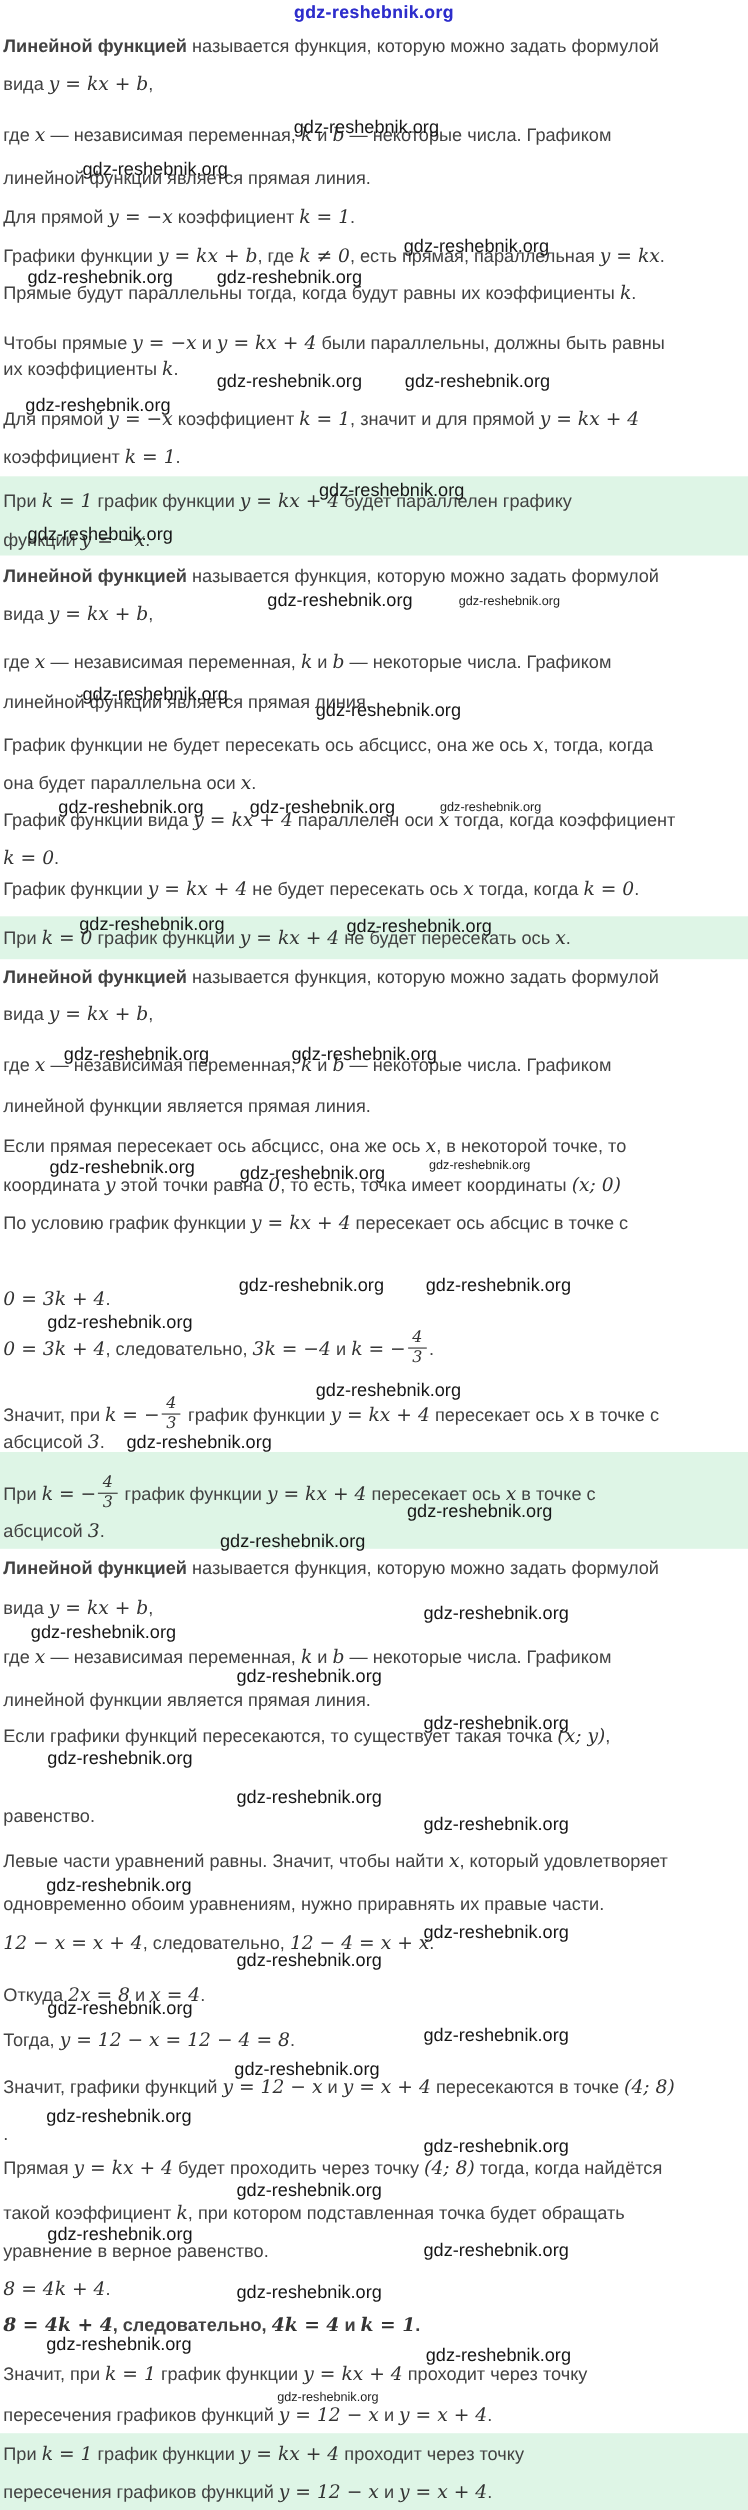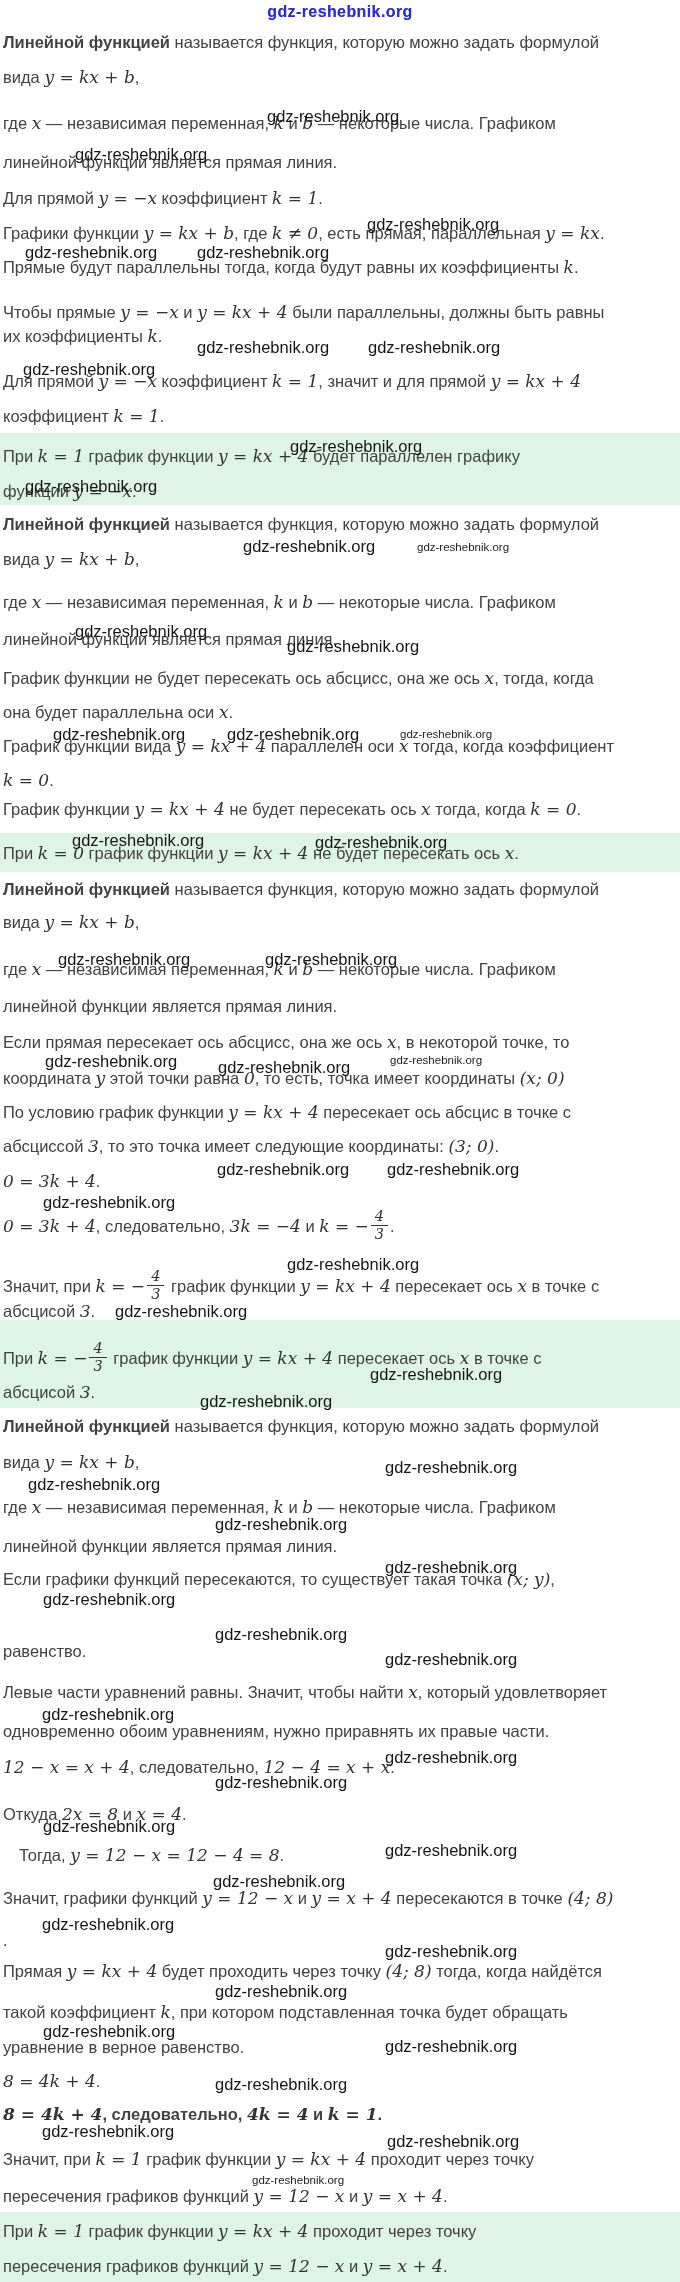--- a/index.html
+++ b/index.html
@@ -54,38 +54,37 @@
     <div class="line" style="top: 770px; left: 3px;"><span class="math">k = 0</span><span class="text">.</span></div>
     <div class="line" style="top: 799px; left: 3px;"><span class="text">График функции </span><span class="math">y = kx + 4</span><span class="text"> не будет пересекать ось </span><span class="math">x</span><span class="text"> тогда, когда </span><span class="math">k = 0</span><span class="text">.</span></div>
     <div class="line" style="top: 843px; left: 3px;"><span class="text">При </span><span class="math">k = 0</span><span class="text"> график функции </span><span class="math">y = kx + 4</span><span class="text"> не будет пересекать ось </span><span class="math">x</span><span class="text">.</span></div>
     <div class="line" style="top: 879px; left: 3px;"><span class="text boldtext">Линейной функцией</span><span class="text"> называется функция, которую можно задать формулой</span></div>
     <div class="line" style="top: 912px; left: 3px;"><span class="text">вида </span><span class="math">y = kx + b</span><span class="text">,</span></div>
     <div class="line" style="top: 959px; left: 3px;"><span class="text">где </span><span class="math">x</span><span class="text"> — независимая переменная, </span><span class="math">k</span><span class="text"> и </span><span class="math">b</span><span class="text"> — некоторые числа. Графиком</span></div>
     <div class="line" style="top: 996px; left: 3px;"><span class="text">линейной функции является прямая линия.</span></div>
     <div class="line" style="top: 1032px; left: 3px;"><span class="text">Если прямая пересекает ось абсцисс, она же ось </span><span class="math">x</span><span class="text">, в некоторой точке, то</span></div>
     <div class="line" style="top: 1068px; left: 3px;"><span class="text">координата </span><span class="math">y</span><span class="text"> этой точки равна </span><span class="math">0</span><span class="text">, то есть, точка имеет координаты </span><span class="math">(x; 0)</span></div>
     <div class="line" style="top: 1102px; left: 3px;"><span class="text">По условию график функции </span><span class="math">y = kx + 4</span><span class="text"> пересекает ось абсцис в точке с</span></div>
-    <div class="line" style="top: 1136px; left: 3px;"><span class="text">абсциссой </span><span class="math">3</span><span class="text">, то это точка имеет следующие координаты: </span><span class="math">(3; 0)</span><span class="text">.</span></div>
     <div class="line" style="top: 1171px; left: 3px; text-align: right;"><span class="math">0 = 3k + 4</span><span class="text">.</span></div>
     <div class="line" style="top: 1208px; left: 3px;"><span class="math">0 = 3k + 4</span><span class="text">, следовательно, </span><span class="math">3k = −4</span><span class="text"> и </span><span class="math">k = −</span><span class="frac"><span class="fnum">4</span><span class="fden">3</span></span><span class="text">.</span></div>
     <div class="line" style="top: 1268px; left: 3px;"><span class="text">Значит, при </span><span class="math">k = −</span><span class="frac"><span class="fnum">4</span><span class="fden">3</span></span><span class="text"> график функции </span><span class="math">y = kx + 4</span><span class="text"> пересекает ось </span><span class="math">x</span><span class="text"> в точке с</span></div>
     <div class="line" style="top: 1301px; left: 3px;"><span class="text">абсцисой </span><span class="math">3</span><span class="text">.</span></div>
     <div class="line" style="top: 1340px; left: 3px;"><span class="text">При </span><span class="math">k = −</span><span class="frac"><span class="fnum">4</span><span class="fden">3</span></span><span class="text"> график функции </span><span class="math">y = kx + 4</span><span class="text"> пересекает ось </span><span class="math">x</span><span class="text"> в точке с</span></div>
     <div class="line" style="top: 1382px; left: 3px;"><span class="text">абсцисой </span><span class="math">3</span><span class="text">.</span></div>
     <div class="line" style="top: 1416px; left: 3px;"><span class="text boldtext">Линейной функцией</span><span class="text"> называется функция, которую можно задать формулой</span></div>
     <div class="line" style="top: 1452px; left: 3px;"><span class="text">вида </span><span class="math">y = kx + b</span><span class="text">,</span></div>
     <div class="line" style="top: 1497px; left: 3px;"><span class="text">где </span><span class="math">x</span><span class="text"> — независимая переменная, </span><span class="math">k</span><span class="text"> и </span><span class="math">b</span><span class="text"> — некоторые числа. Графиком</span></div>
     <div class="line" style="top: 1536px; left: 3px;"><span class="text">линейной функции является прямая линия.</span></div>
     <div class="line" style="top: 1569px; left: 3px;"><span class="text">Если графики функций пересекаются, то существует такая точка </span><span class="math">(x; y)</span><span class="text">,</span></div>
     <div class="line" style="top: 1641px; left: 3px;"><span class="text">равенство.</span></div>
     <div class="line" style="top: 1721px; left: 3px;"><span class="text">одновременно обоим уравнениям, нужно приравнять их правые части.</span></div>
     <div class="line" style="top: 1682px; left: 3px;"><span class="text">Левые части уравнений равны. Значит, чтобы найти </span><span class="math">x</span><span class="text">, который удовлетворяет</span></div>
     <div class="line" style="top: 1757px; left: 3px;"><span class="math">12 − x = x + 4</span><span class="text">, следовательно, </span><span class="math">12 − 4 = x + x</span><span class="text">.</span></div>
     <div class="line" style="top: 1804px; left: 3px;"><span class="text">Откуда </span><span class="math">2x = 8</span><span class="text"> и </span><span class="math">x = 4</span><span class="text">.</span></div>
-    <div class="line" style="top: 1845px; left: 3px; margin-left: 16px;"><span class="text">Тогда, </span><span class="math">y = 12 − x = 12 − 4 = 8</span><span class="text">.</span></div>
+    <div class="line" style="top: 1845px; left: 3px;"><span class="text">Тогда, </span><span class="math">y = 12 − x = 12 − 4 = 8</span><span class="text">.</span></div>
     <div class="line" style="top: 1888px; left: 3px;"><span class="text">Значит, графики функций </span><span class="math">y = 12 − x</span><span class="text"> и </span><span class="math">y = x + 4</span><span class="text"> пересекаются в точке </span><span class="math">(4; 8)</span></div>
     <div class="line" style="top: 1930px; left: 3px;"><span class="text">.</span></div>
     <div class="line" style="top: 1961px; left: 3px;"><span class="text">Прямая </span><span class="math">y = kx + 4</span><span class="text"> будет проходить через точку </span><span class="math">(4; 8)</span><span class="text"> тогда, когда найдётся</span></div>
     <div class="line" style="top: 2002px; left: 3px;"><span class="text">такой коэффициент </span><span class="math">k</span><span class="text">, при котором подставленная точка будет обращать</span></div>
     <div class="line" style="top: 2037px; left: 3px;"><span class="text">уравнение в верное равенство.</span></div>
     <div class="line" style="top: 2071px; left: 3px;"><span class="math">8 = 4k + 4</span><span class="text">.</span></div>
     <div class="line" style="top: 2104px; left: 3px; font-weight: bold;"><span class="math">8 = 4k + 4</span><span class="text">, следовательно, </span><span class="math">4k = 4</span><span class="text"> и </span><span class="math">k = 1</span><span class="text">.</span></div>
     <div class="line" style="top: 2149px; left: 3px;"><span class="text">Значит, при </span><span class="math">k = 1</span><span class="text"> график функции </span><span class="math">y = kx + 4</span><span class="text"> проходит через точку</span></div>
     <div class="line" style="top: 2186px; left: 3px;"><span class="text">пересечения графиков функций </span><span class="math">y = 12 − x</span><span class="text"> и </span><span class="math">y = x + 4</span><span class="text">.</span></div>
     <div class="line" style="top: 2221px; left: 3px;"><span class="text">При </span><span class="math">k = 1</span><span class="text"> график функции </span><span class="math">y = kx + 4</span><span class="text"> проходит через точку</span></div>

